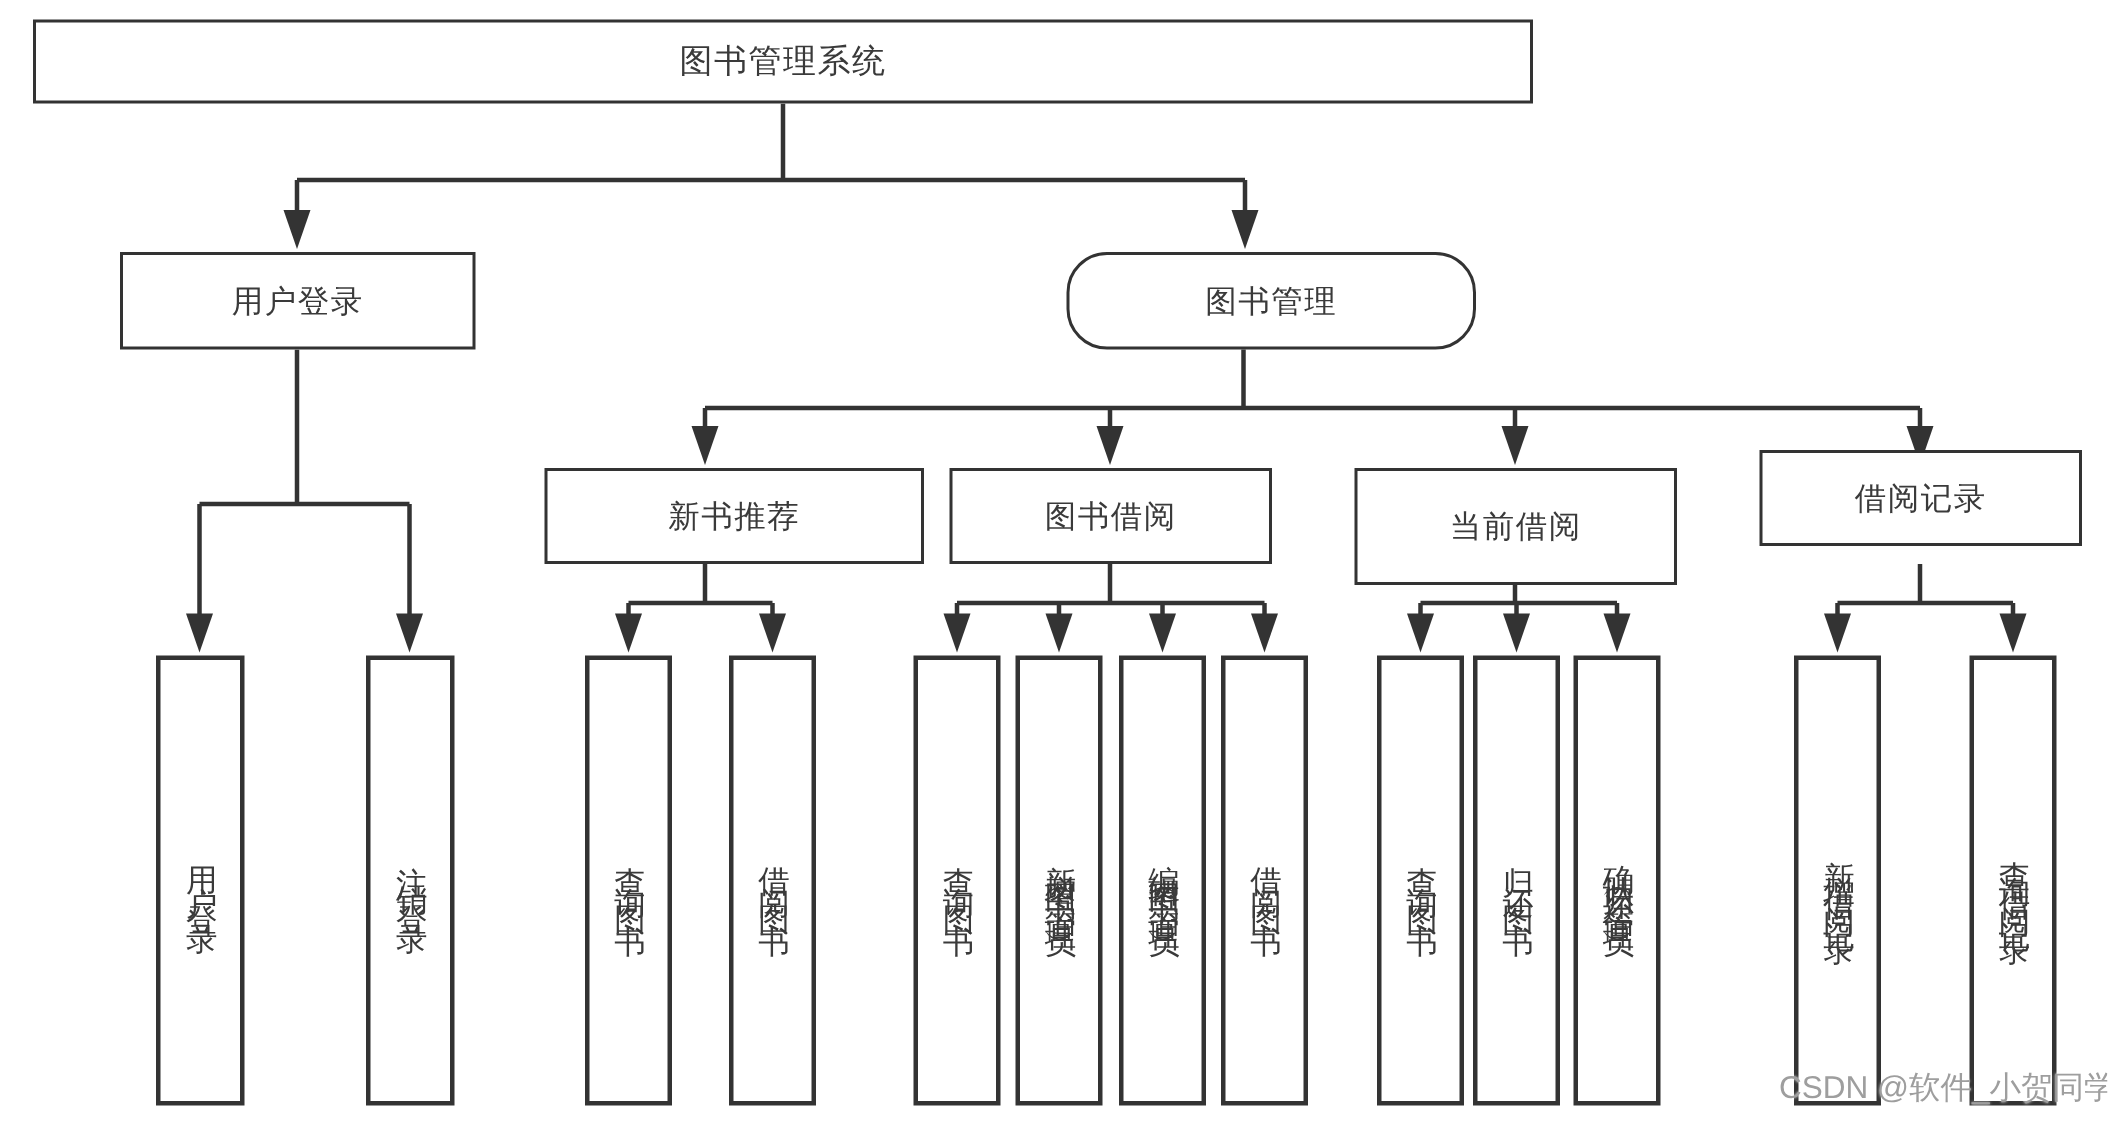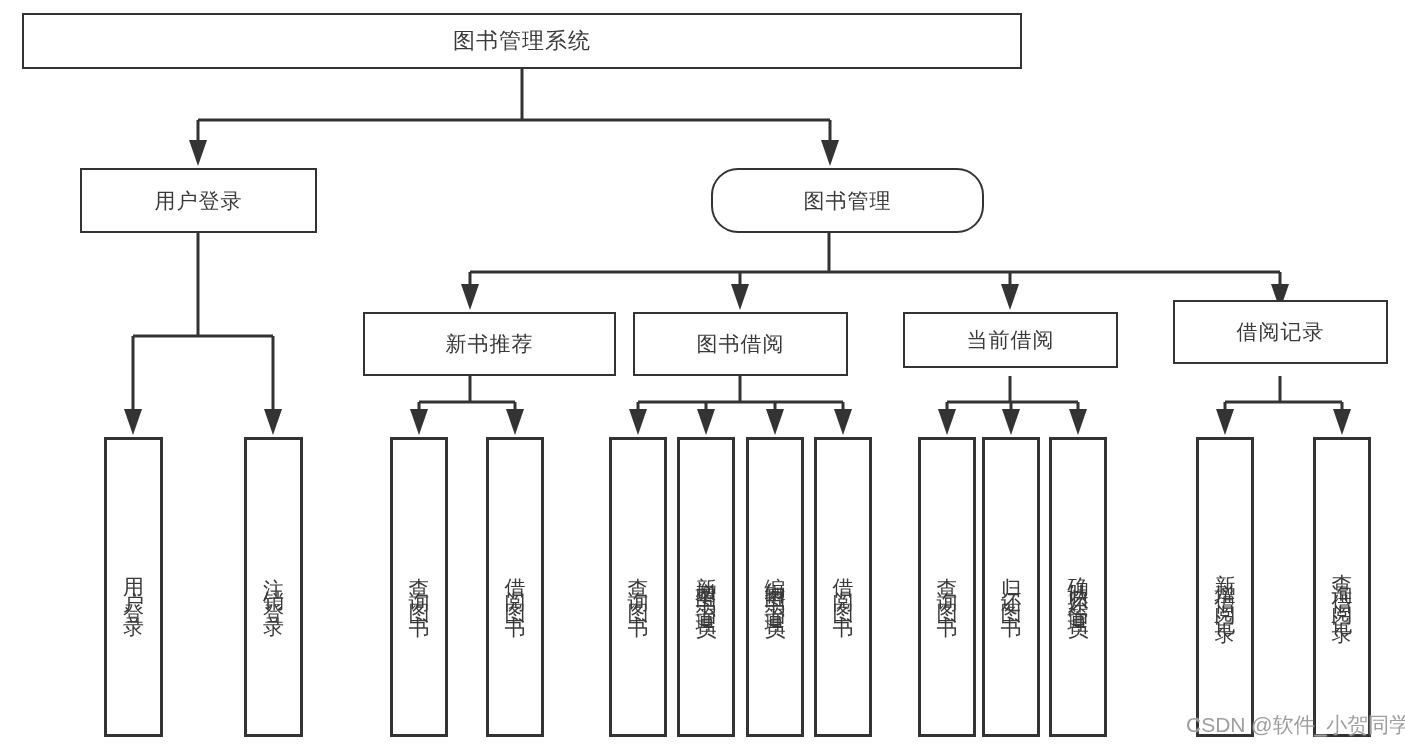--- a/index.html
+++ b/index.html
@@ -118,21 +118,21 @@
     </g>
   </svg>
 
   <div class="node hnode root" style="left:22px; top:13px; width:1000px; height:56px;">图书管理系统</div>
 
   <div class="node hnode" style="left:80px; top:168px; width:237px; height:65px;">用户登录</div>
   <div class="node hnode" style="left:711px; top:168px; width:273px; height:65px;border-radius:27px;">图书管理</div>
 
   <div class="node hnode" style="left:363px; top:312px; width:253px; height:64px;">新书推荐</div>
   <div class="node hnode" style="left:633px; top:312px; width:215px; height:64px;text-align:right;">图书借阅</div>
-  <div class="node hnode" style="left:903px; top:312px; width:215px; height:56px;">当前借阅</div>
+  <div class="node hnode" style="left:903px; top:312px; width:215px; height:78px;">当前借阅</div>
   <div class="node hnode" style="left:1173px; top:300px; width:215px; height:64px;">借阅记录</div>
 
   <div class="node vnode sp4" style="left:104px; top:437px; width:59px; height:300px;">
     <span>用户登录</span>
   </div>
   <div class="node vnode sp4" style="left:244px; top:437px; width:59px; height:300px;">
     <span>注销登录</span>
   </div>
 
   <div class="node vnode sp4" style="left:390px; top:437px; width:58px; height:300px;">

